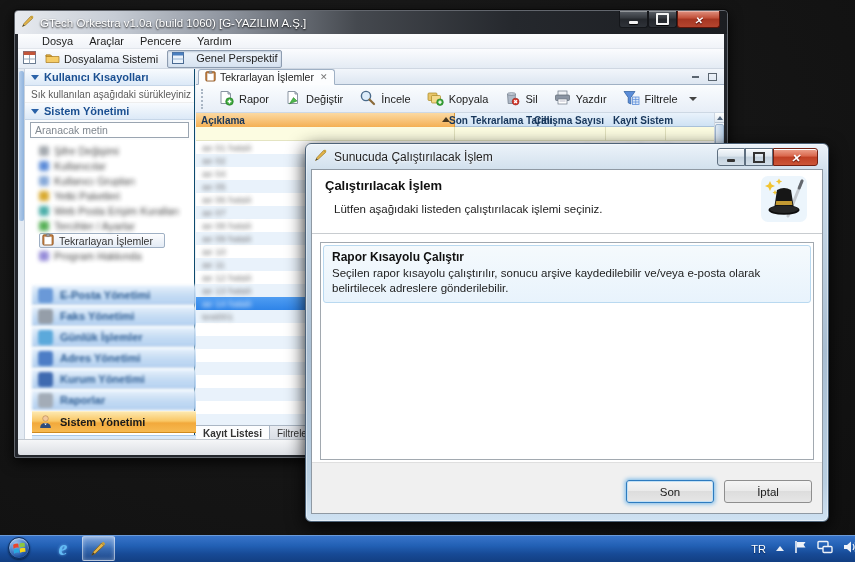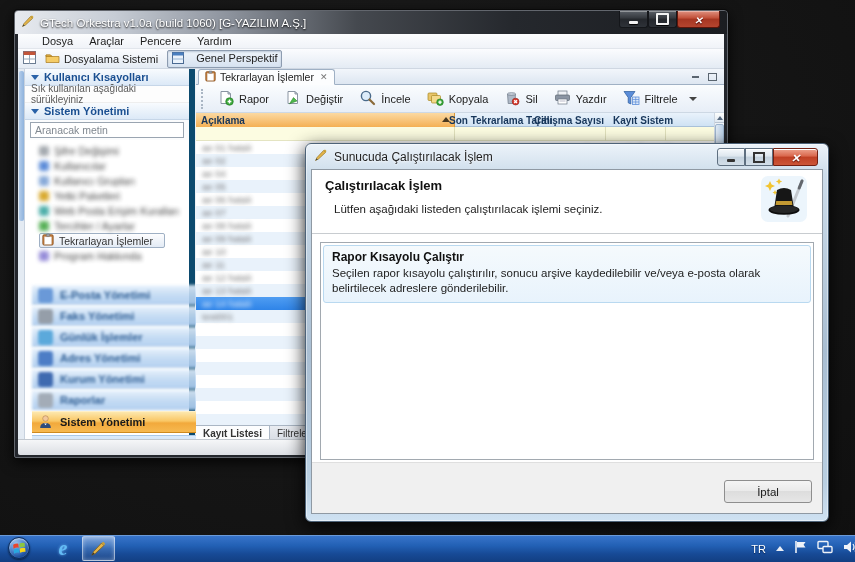--- a/index.html
+++ b/index.html
@@ -32,21 +32,21 @@
   .mw-toolbar{position:absolute;left:3px;right:3px;top:38px;height:20px;background:linear-gradient(#fbfcfe,#e4ebf4);
     display:flex;align-items:center;gap:4px;padding-left:5px;border-bottom:1px solid #cfd7e2}
   .flatbtn{display:inline-flex;align-items:center;gap:4px;font-size:11px;color:#222;padding:1px 5px;border-radius:2px}
   .pressedbtn{display:inline-flex;align-items:flex-start;gap:12px;font-size:11px;color:#222;padding:1px 4px;border-radius:2px;
     border:1px solid #8d9cb0;background:linear-gradient(#eef4fb,#d6e2f0);box-shadow:inset 0 1px 2px rgba(90,110,140,.35)}
 
   
   .mw-body{position:absolute;left:3px;right:3px;top:58px;bottom:18px;background:#eef1f5}
   .sb-scroll{position:absolute;left:0;top:0;bottom:0;width:7px;background:#e4ebf3;border-right:1px solid #c8d2de}
   .sb-thumb{position:absolute;left:1px;top:2px;width:5px;height:150px;background:linear-gradient(90deg,#b4cdea,#8fb3dd);border-radius:2px}
-  .sidebar{position:absolute;left:7px;top:0;bottom:0;width:170px;background:#fff;border-right:6px solid #0c4a6e}
+  .sidebar{position:absolute;left:7px;top:0;bottom:0;width:170px;background:#fff;border-right:1px solid #0c4a6e}
   .sb-header{height:17px;background:linear-gradient(#f8fbfe,#dce9f7);border-bottom:1px solid #c6d6e8;
     display:flex;align-items:center;gap:5px;padding-left:6px;font-size:11px;font-weight:bold;color:#1a4f91}
   .tri-down{width:0;height:0;border-left:4px solid transparent;border-right:4px solid transparent;border-top:5px solid #2a62a8}
   .sb-hint{height:17px;display:flex;align-items:center;padding-left:6px;font-size:10px;color:#5a5a5a;background:#fdfdfd;border-bottom:1px solid #eee}
   .sb-search{height:20px;display:flex;align-items:center;padding:0 5px;background:#fbfcfd}
   .sb-search input{width:100%;height:16px;font-size:10.5px;padding:0 4px;border:1px solid #9aa5b1;color:#333;
     font-family:"Liberation Sans",sans-serif;outline:none}
   .sb-search input::placeholder{color:#808890}
   .tree{padding:3px 0 0 14px}
   .titem{height:15px;display:flex;align-items:center;gap:5px;font-size:10.5px;color:#333;white-space:nowrap}
@@ -532,20 +532,21 @@
       </div>
 
       <div class="dlg-listbox">
         <div class="dlg-item">
           <div class="dlg-item-title">Rapor Kısayolu Çalıştır</div>
           <div class="dlg-item-desc">Seçilen rapor kısayolu çalıştırılır, sonucu arşive kaydedilebilir ve/veya e-posta olarak belirtilecek adreslere gönderilebilir.</div>
         </div>
       </div>
 
       <div class="dlg-footer">
+        <button class="btn default" style="left:314px;top:17px">Son</button>
         <button class="btn" style="left:412px;top:17px">İptal</button>
       </div>
     </div>
   </div>
 
   <div class="taskbar">
     <div class="orb">
       <svg width="13" height="13" viewBox="0 0 12 12" style="transform:rotate(-6deg)">
         <path d="M0.5 2 Q2.8 0.8 5.4 1.5 L5.4 5.2 Q2.8 4.5 0.5 5.7 Z" fill="#e8452c"></path>
         <path d="M6.2 1.6 Q8.8 0.6 11.2 1.4 L11.2 5 Q8.8 4.3 6.2 5.3 Z" fill="#8cc63f"></path>

